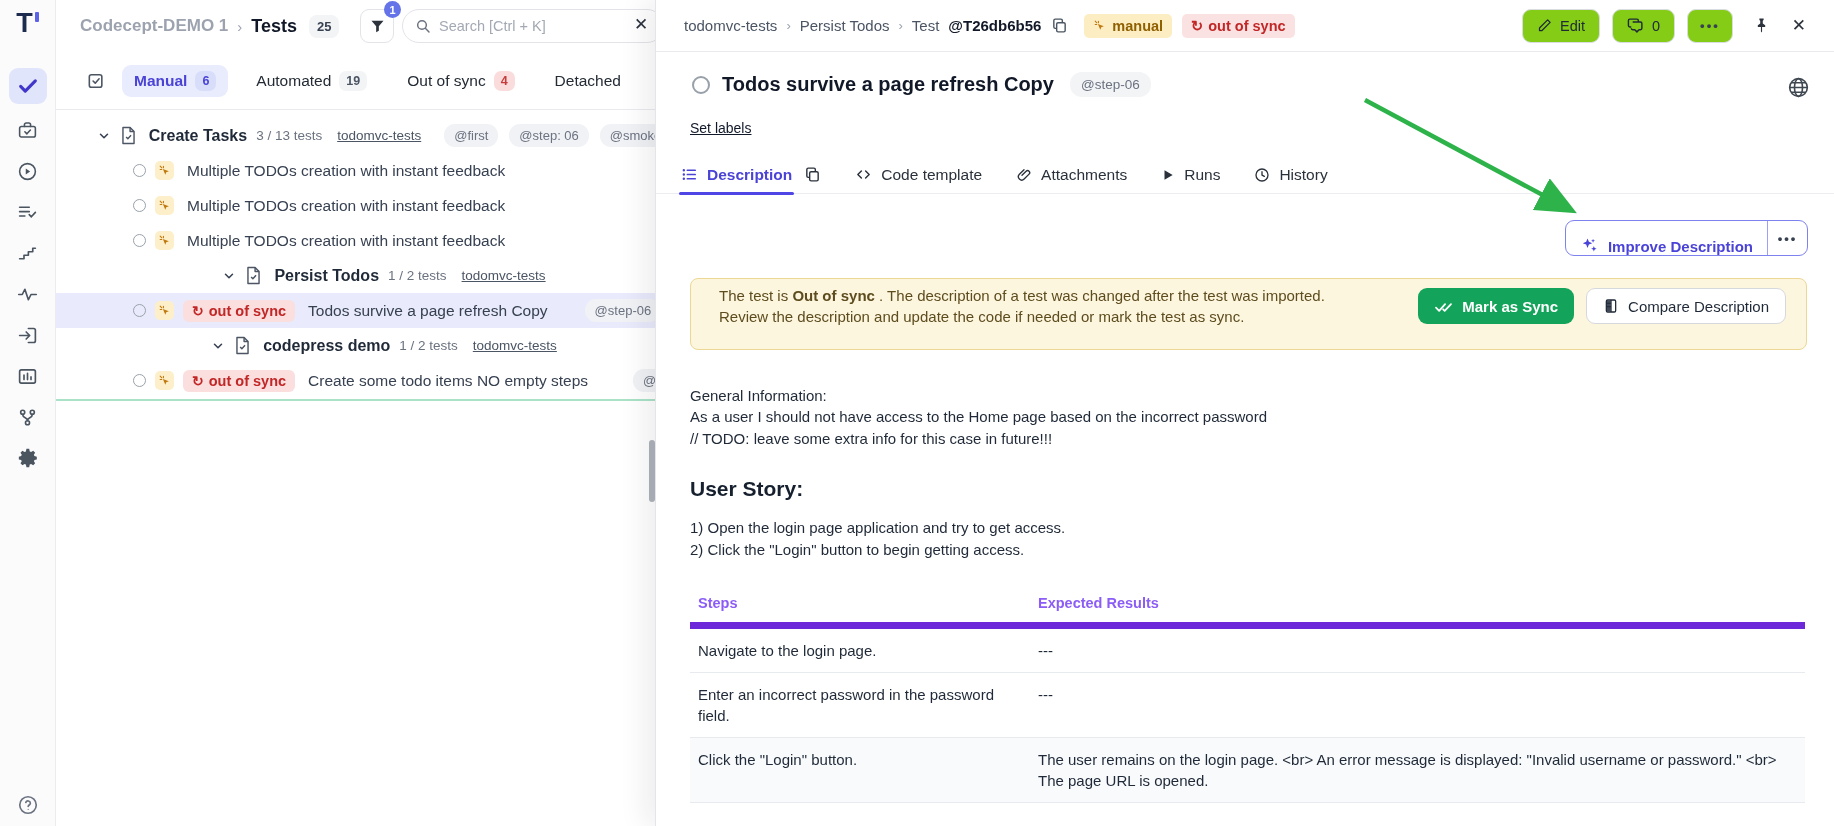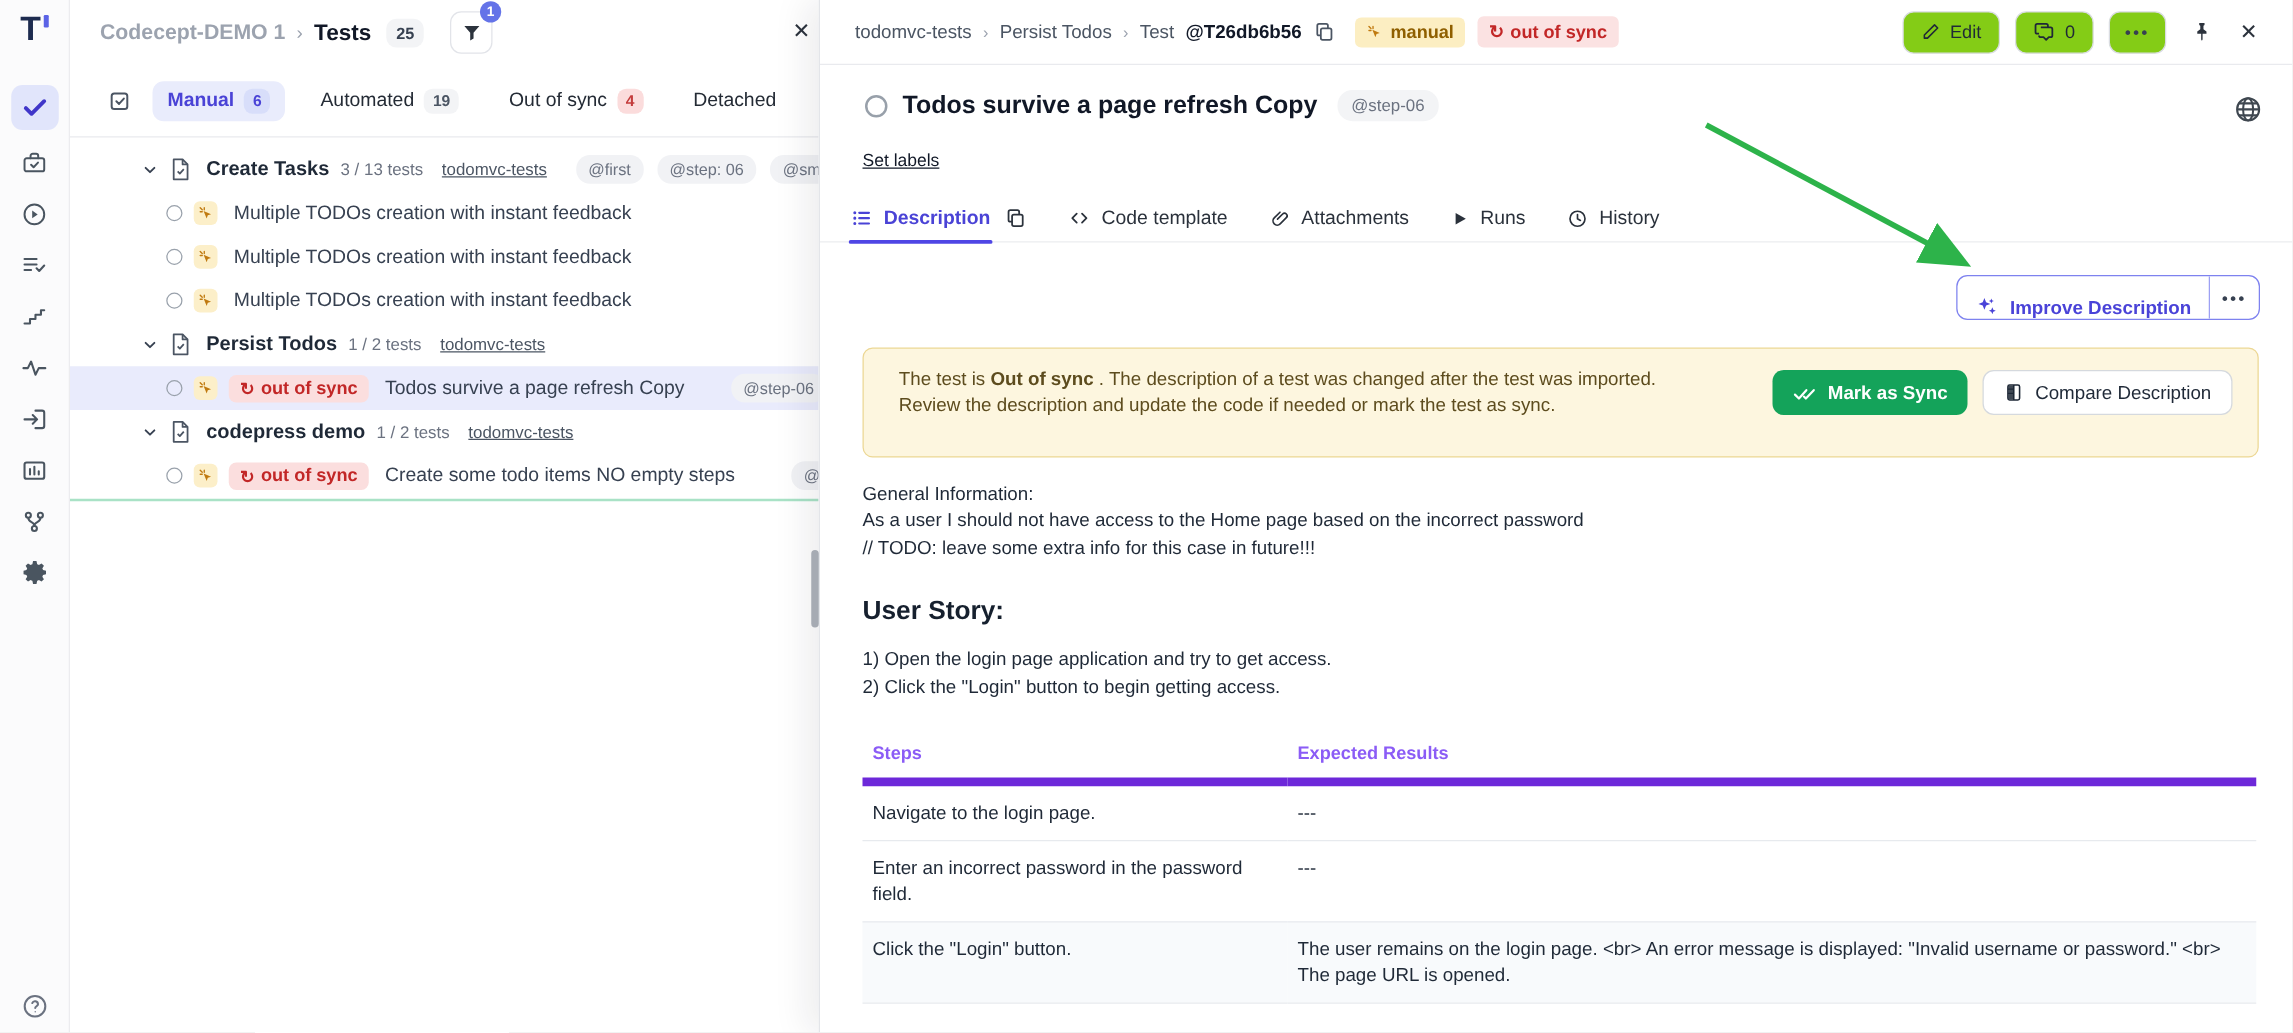--- a/index.html
+++ b/index.html
@@ -37,21 +37,21 @@
   .lp-tabs { position:relative; height:58px; border-bottom:1px solid #e9eaee; display:flex; align-items:center; padding-left:30px; }
   .lp-tabs .selicon { margin-right:16px; }
   .ftab { display:flex; align-items:center; gap:8px; font-size:15.5px; color:#242b35; padding:6px 12px; border-radius:9px; margin-right:16px; cursor:pointer; white-space:nowrap; }
   .ftab.active { background:#e9ecfc; color:#4a43d6; font-weight:600; }
   .mini { font-size:12.5px; font-weight:600; border-radius:7px; padding:3px 7px; background:#f3f4f6; color:#4b5563; }
   .mini.indigo { background:#d8defa; color:#4a43d6; }
   .mini.red { background:#fbdcdc; color:#c43c3c; }
 
   .tree { padding-top:8px; }
   .trow { height:35px; display:flex; align-items:center; white-space:nowrap; cursor:pointer; }
-  .trow.suite { padding-left:57px; gap:9px; }
+  .trow.suite { padding-left:57px; gap:9px;justify-content:center; }
   .trow.test { padding-left:77px; gap:9px; }
   .trow.selected { background:#e9ebfc; }
   .suite-name { font-size:16px; font-weight:600; color:#1f2937; margin-left:3px; }
   .suite-meta { font-size:13.5px; color:#6b7280; margin-left:0; }
   .suite-link { font-size:13.5px; color:#4b5563; text-decoration:underline; margin-left:6px; }
   .tagpill { background:#f1f2f5; color:#6b7280; font-size:13px; border-radius:11px; padding:4px 10px; }
   .suite .tags { display:flex; gap:11px; margin-left:14px; }
   .testcircle { width:13px; height:13px; border:1.6px solid #99a1ab; border-radius:50%; flex:none; }
   .mantile { width:19px; height:19px; border-radius:5px; background:#fcefc9; display:flex; align-items:center; justify-content:center; flex:none; }
   .ttitle { font-size:15.5px; color:#374151; margin-left:4px; }
@@ -85,21 +85,21 @@
   .dtabs { position:absolute; left:0; top:156px; width:100%; height:38px; display:flex; align-items:center; padding-left:25px; border-bottom:1px solid #ebedf0; }
   .dtab { display:flex; align-items:center; gap:9px; font-size:15.5px; color:#2a313b; margin-right:34px; cursor:pointer; height:38px; position:relative; }
   .dtab.active { color:#4a43d6; font-weight:600; }
   .dtab.active::after { content:""; position:absolute; left:-2px; right:-2px; bottom:-1px; height:3px; background:#4f46e5; border-radius:2px; }
   .dtab-copy { margin-right:34px; margin-left:-22px; cursor:pointer; }
 
   .improve { position:absolute; top:220px; right:26px; height:36px; display:flex; align-items:stretch; border:1px solid #7e82ef; border-radius:9px; background:#fff; overflow:hidden; }
   .improve-main { display:flex; align-items:flex-end; gap:9px; padding:0 14px; color:#4a43d8; font-size:15px; font-weight:600; cursor:pointer; }
   .improve-more { display:flex; align-items:center; justify-content:center; width:40px; border-left:1px solid #9da0f3; color:#4a43d8; cursor:pointer; }
 
-  .banner { position:absolute; left:34px; right:27px; top:278px; height:88px; background:#fdf6df; border:1px solid #ecd794; border-radius:8px; display:flex; align-items:center; padding:0 20px 16px 28px; }
+  .banner { position:absolute; left:34px; right:27px; top:278px; height:72px; background:#fdf6df; border:1px solid #ecd794; border-radius:8px; display:flex; align-items:center; padding:0 20px 16px 28px; }
   .banner-text { font-size:15px; line-height:21px; color:#5d4c1e; flex:1; padding-right:20px; }
   .banner-text b { font-weight:700; }
   .banner-actions { display:flex; align-items:center; gap:12px; }
   .btn-green { display:flex; align-items:center; gap:9px; height:36px; background:#14a35a; color:#fff; border:0; border-radius:9px; padding:0 16px; font-size:15px; font-weight:600; cursor:pointer; }
   .btn-white { display:flex; align-items:center; gap:9px; height:36px; background:#fff; color:#1f2937; border:1px solid #d5d9de; border-radius:9px; padding:0 16px; font-size:15px; cursor:pointer; }
 
   .dbody { position:absolute; left:34px; right:29px; top:366px;margin-top:19px; }
   .gen p { font-size:15px; line-height:21.3px; color:#1f2937; }
   .ustory { margin-top:28px; font-size:21px; font-weight:700; color:#16202e; }
   .intro { margin-top:16px; }
@@ -223,20 +223,29 @@
       <span class="crumb-section">Tests</span>
       <span class="count-pill">25</span>
       <div class="filter-btn">
         <span>
             <svg width="17" height="17" viewBox="0 0 24 24" fill="#2c333d">
               <path d="M3.5 4h17l-6.6 7.6V18l-3.8 2.2v-8.6z"></path>
             </svg>
           </span>
       </div>
       <span class="filter-badge">1</span>
+      <div class="search">
+        <span>
+            <svg width="16" height="16" viewBox="0 0 24 24" fill="none" stroke="#6b7280" stroke-width="2.2" stroke-linecap="round">
+              <circle cx="10.5" cy="10.5" r="6.5"></circle>
+              <path d="M15.5 15.5 21 21"></path>
+            </svg>
+          </span>
+        <input value="" placeholder="Search [Ctrl + K]" style="">
+      </div>
       <span class="search-clear">✕</span>
     </div>
 
     <div class="lp-tabs">
       <span class="selicon">
           <svg width="20" height="20" viewBox="0 0 24 24" fill="none" stroke="#4b5563" stroke-width="1.9" stroke-linecap="round" stroke-linejoin="round">
             <rect x="4" y="4.5" width="15" height="15" rx="2.5"></rect>
             <path d="M8.5 12l2.6 2.6 4.6-5.2"></path>
             <path d="M21 8v9" opacity="0"></path>
           </svg>

